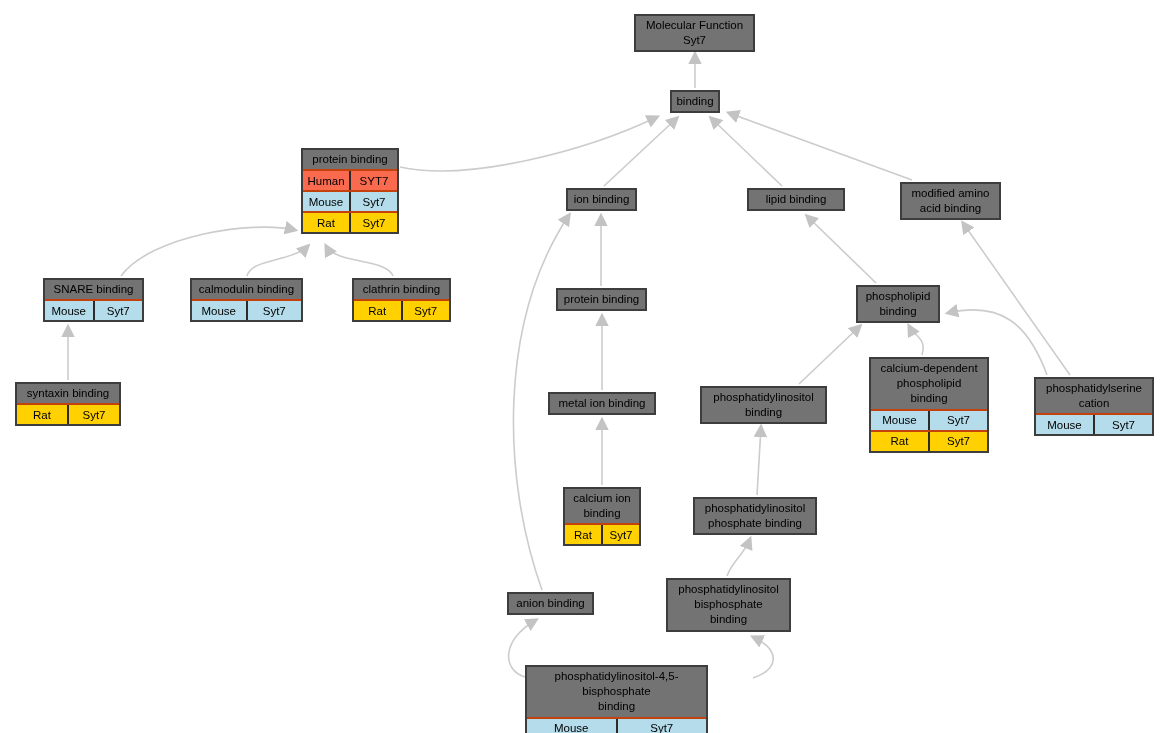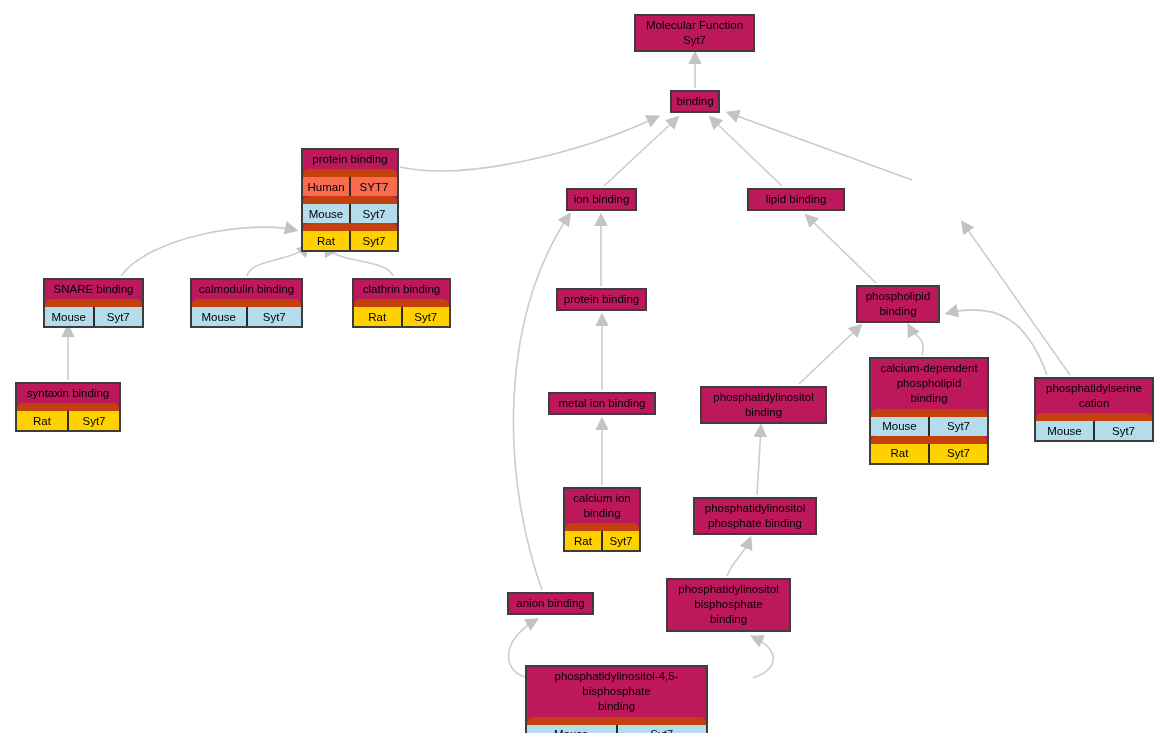--- a/index.html
+++ b/index.html
@@ -4,27 +4,27 @@
 <style>
   html,body { margin:0; padding:0; background:#ffffff; }
   #canvas {
     position:relative; width:1168px; height:733px;
     font-family:"Liberation Sans", sans-serif;
     overflow:hidden; background:#ffffff;
   }
   #edges { position:absolute; left:0; top:0; width:1168px; height:733px; }
   .node {
     position:absolute; box-sizing:border-box;
-    background:#be185d; border:2px solid #3d3d3d;
+    background:#737373; border:2px solid #3d3d3d;
     font-size:11.5px; color:#000; text-align:center;
   }
   .node-title {
     padding:2px 3px; white-space:pre-line; line-height:1.32;
   }
-  .node-row { display:flex; border-top:8px solid #c2410c; height:19px;border-radius:6px; }
+  .node-row { display:flex; border-top:2px solid #c2410c; height:19px; }
   .cell {
     flex:1; display:flex; align-items:center; justify-content:center;
     font-size:11.5px;
   }
   .cell.species { border-right:2px solid #2b2b2b; }
 </style>
 </head>
 <body>
 
 <div id="canvas">
@@ -184,20 +184,24 @@
     <div class="node-row">
       <span class="cell species" style="background-color: rgb(180, 220, 234);">Mouse</span>
       <span class="cell gene" style="background-color: rgb(180, 220, 234);">Syt7</span>
     </div>
     <div class="node-row">
       <span class="cell species" style="background-color: rgb(255, 209, 0);">Rat</span>
       <span class="cell gene" style="background-color: rgb(255, 209, 0);">Syt7</span>
     </div>
   </div>
 
+  <div class="node" style="left:900px;top:182px;width:101px">
+    <div class="node-title">modified amino
+acid binding</div>
+  </div>
 
   <div class="node" style="left:1034px;top:377px;width:120px">
     <div class="node-title">phosphatidylserine
 cation</div>
     <div class="node-row">
       <span class="cell species" style="background-color: rgb(180, 220, 234);">Mouse</span>
       <span class="cell gene" style="background-color: rgb(180, 220, 234);">Syt7</span>
     </div>
   </div>
 

